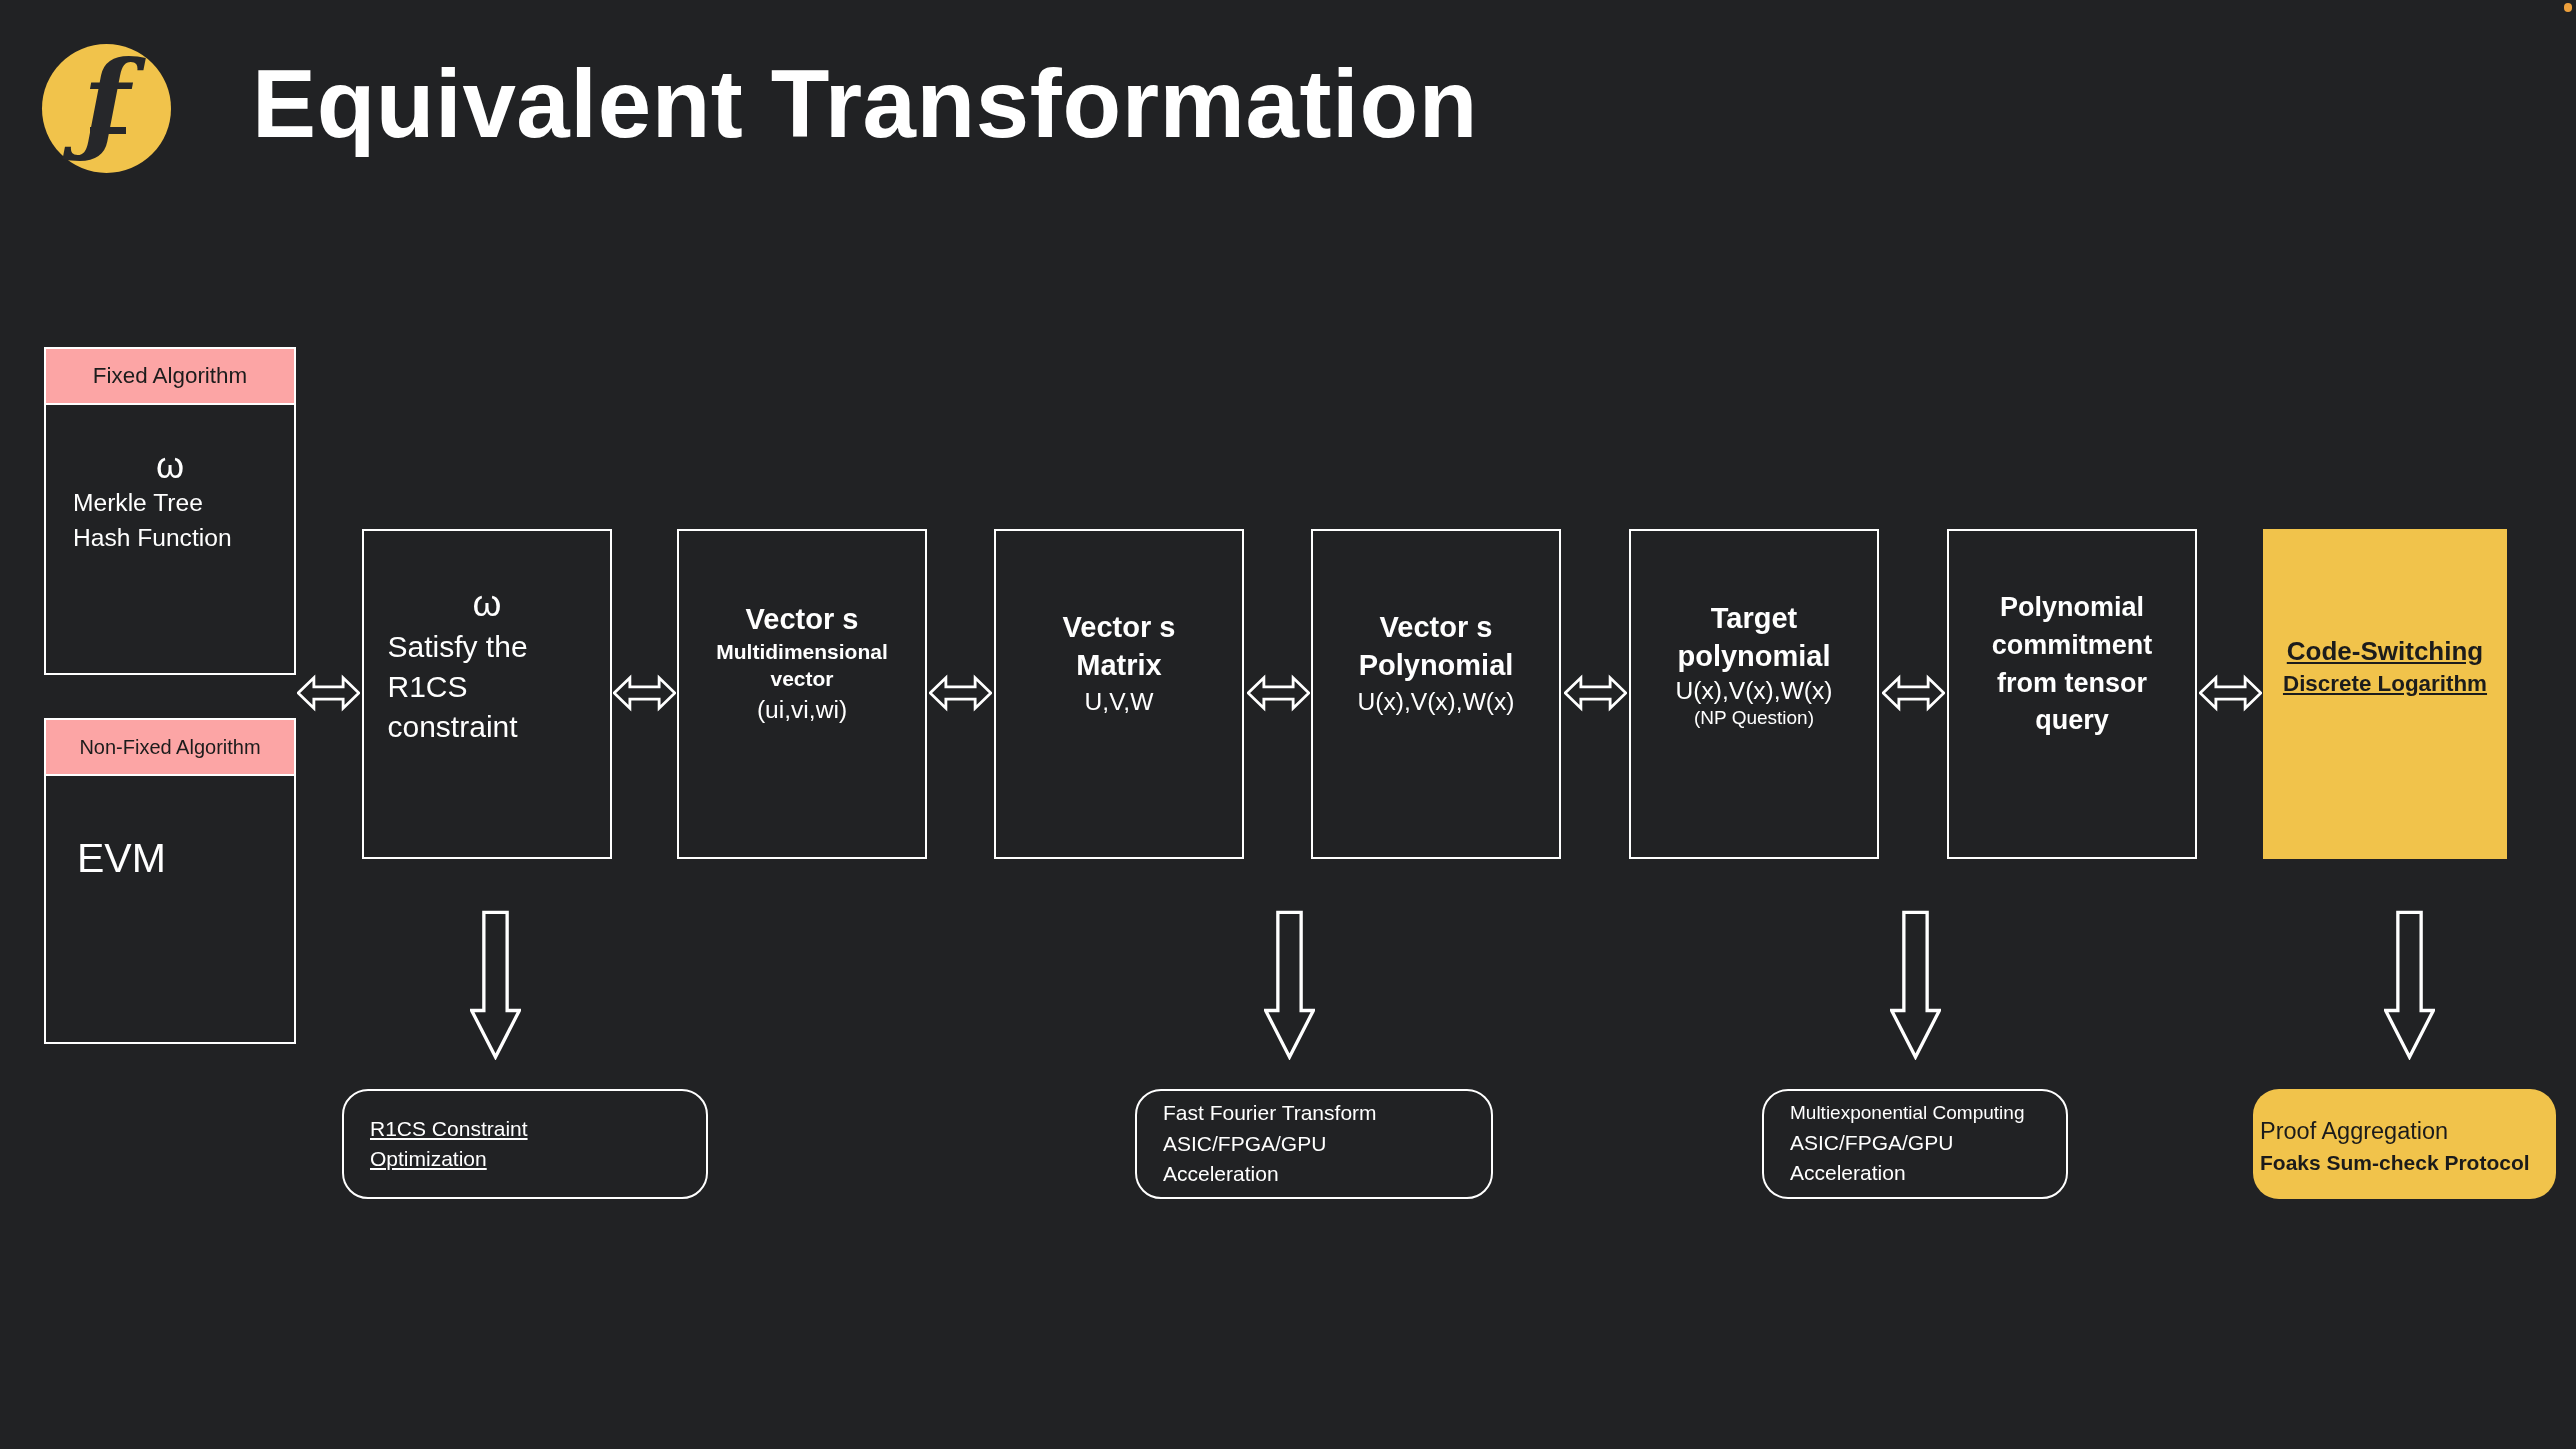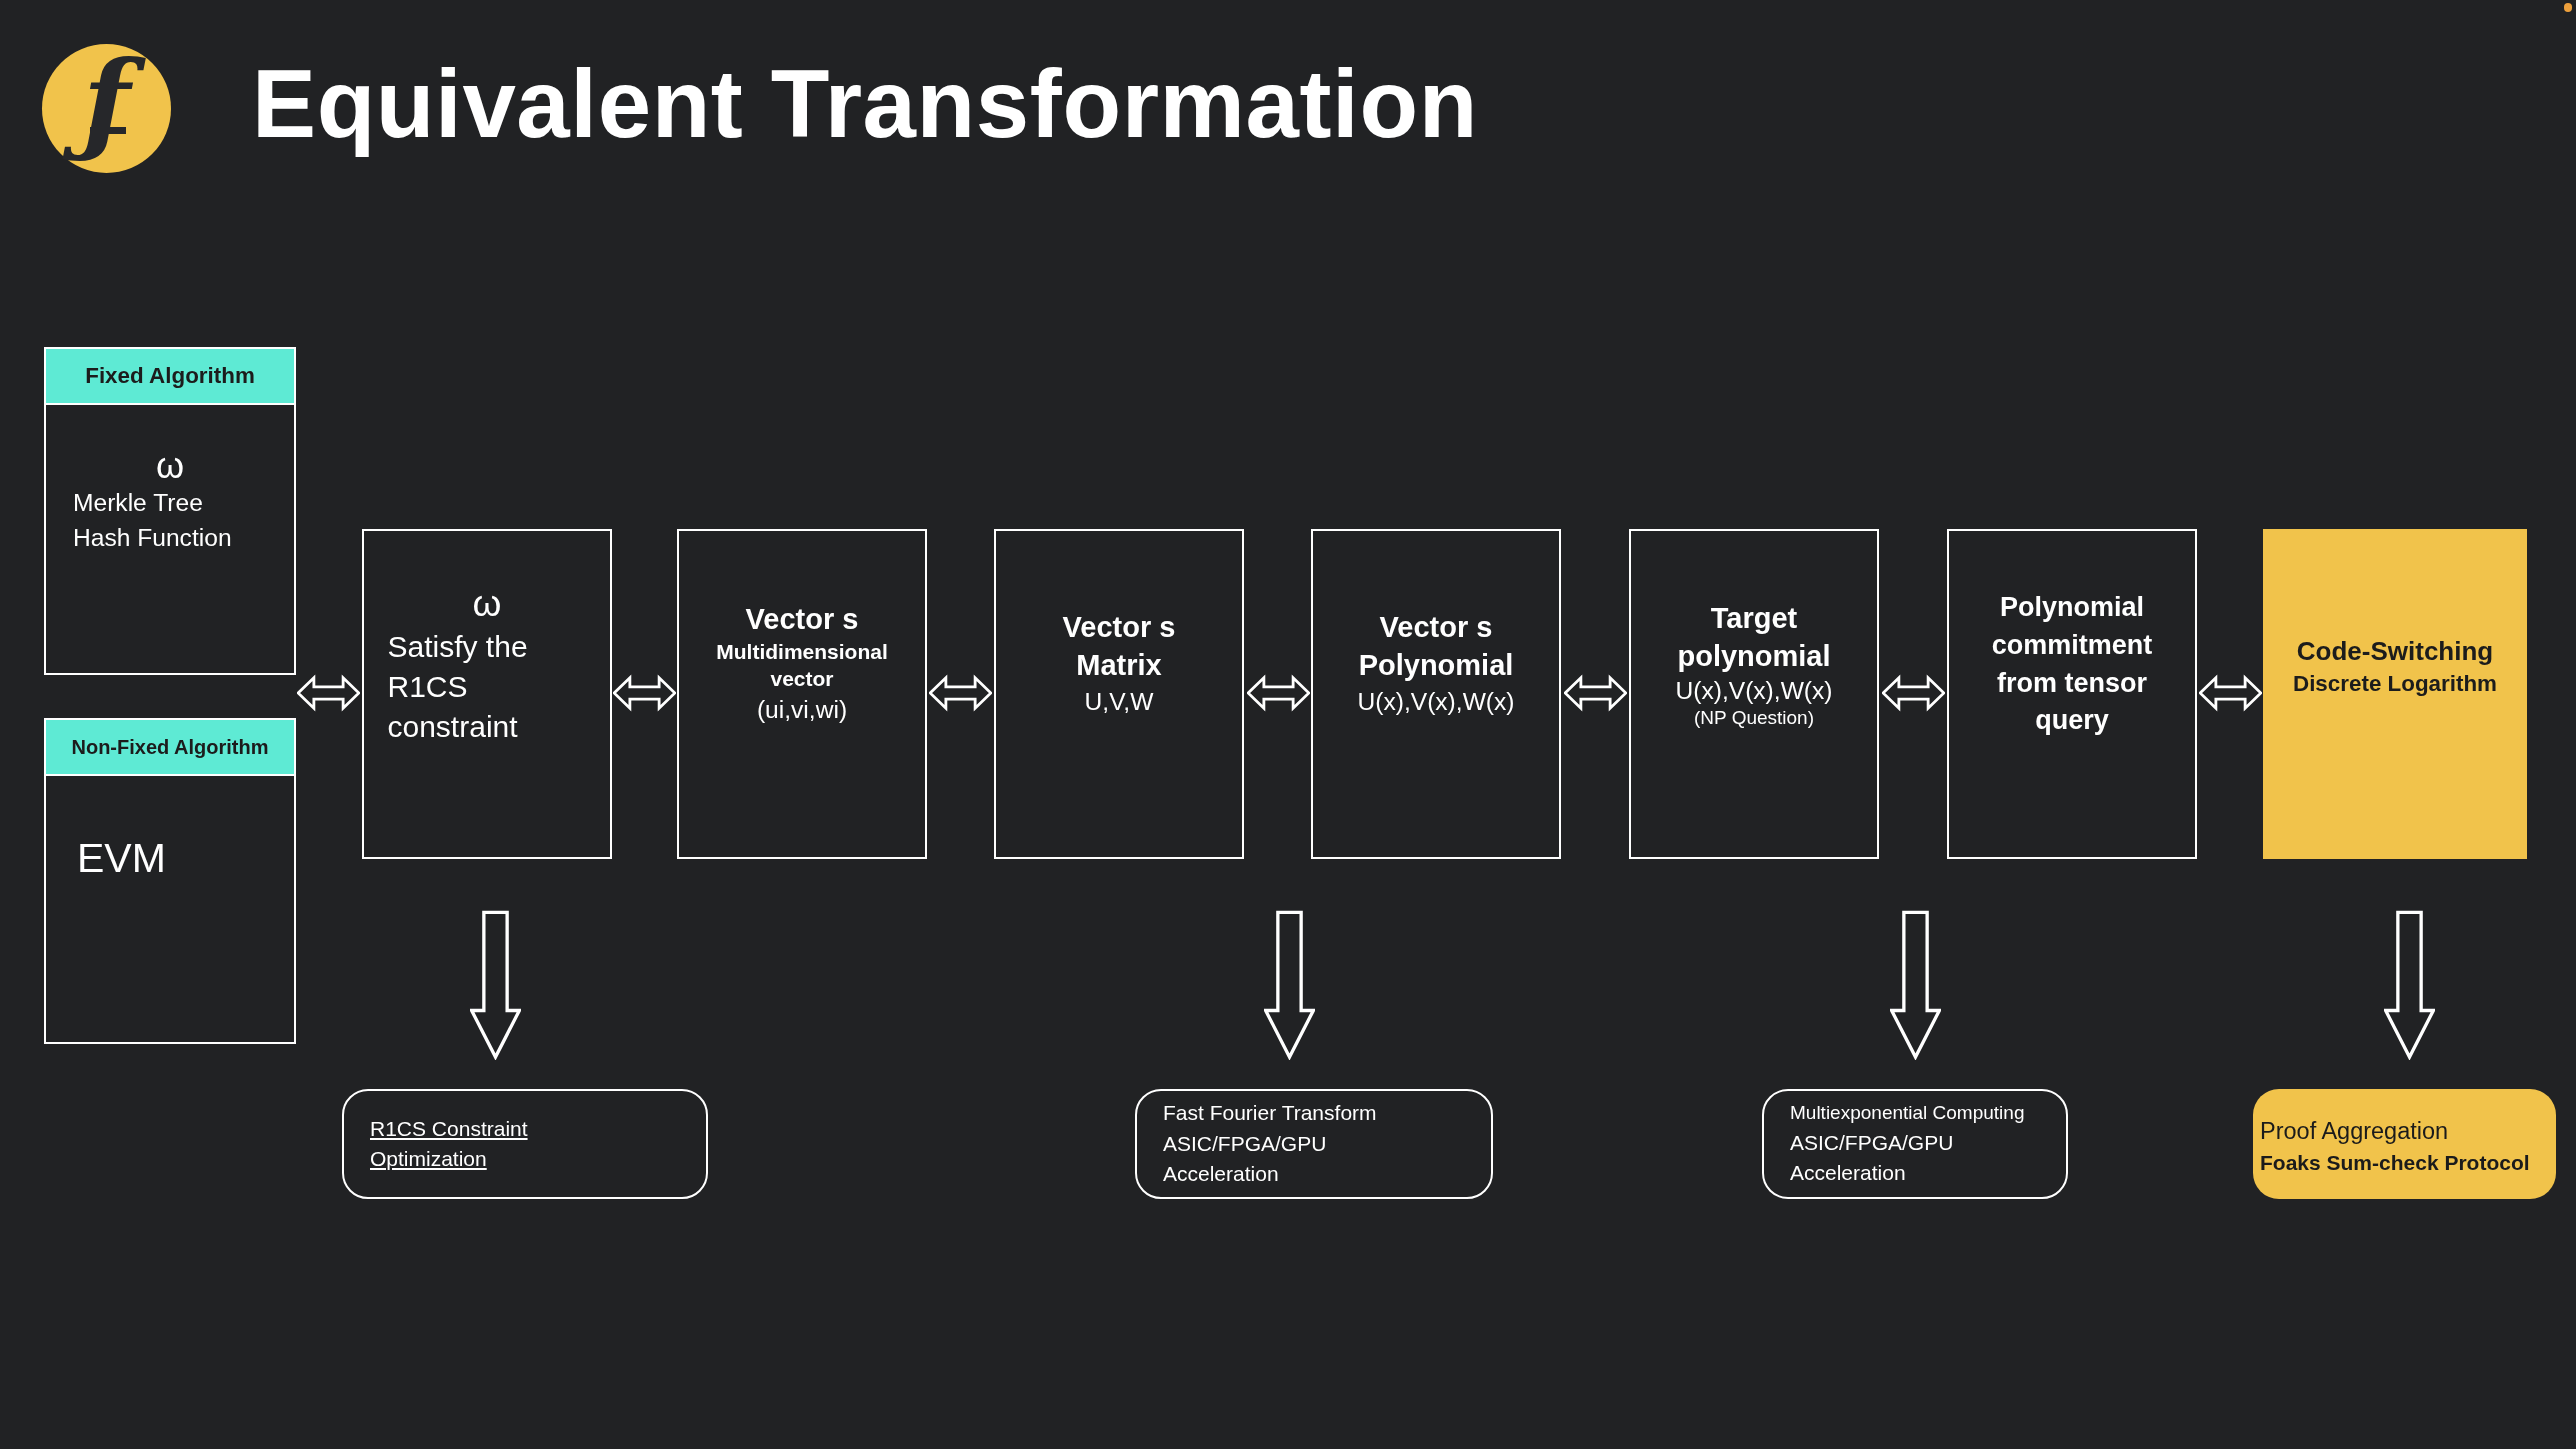--- a/index.html
+++ b/index.html
@@ -13,21 +13,21 @@
   .logo .f{font-family:"DejaVu Serif", serif;font-style:italic;font-weight:700;font-size:110px;
            color:#26272a;line-height:1;padding-bottom:12.3px;}
   .logo .fbar{position:absolute;left:48px;top:83px;width:36px;height:7.3px;background:#26272a;}
   .title{position:absolute;left:252px;top:49px;font-size:96px;font-weight:700;letter-spacing:0.6px;
          white-space:nowrap;}
   .dot{position:absolute;left:2564px;top:3.4px;width:8.4px;height:8.4px;border-radius:50%;background:#EDA03C;}
 
   
   .side-box{position:absolute;left:44px;width:252px;border:2.2px solid #fff;box-sizing:border-box;
             display:flex;flex-direction:column;background:transparent;}
-  .side-header{background:#5eead4;color:#1c1c1c;font-weight:700;text-align:center;
+  .side-header{background:#fca5a5;color:#1c1c1c;font-weight:400;text-align:center;
                border-bottom:2.2px solid #fff;height:54px;display:flex;align-items:center;justify-content:center;flex:none;}
   .side-body{flex:1;display:flex;flex-direction:column;justify-content:center;}
   .side-sym{font-size:36px;text-align:center;line-height:1.15;}
   .side-line{font-size:24.6px;line-height:1.4;padding-left:27px;text-align:left;}
   .evm{font-size:41px;padding-left:31px;text-align:left;line-height:1.1;}
 
   
   .chain-box{position:absolute;top:529px;width:250px;height:330px;border:2.8px solid #fff;
              box-sizing:border-box;display:flex;flex-direction:column;justify-content:center;
              align-items:center;text-align:center;padding-bottom:59px;}
@@ -122,21 +122,21 @@
     <div class="t-sm">(NP Question)</div>
   </div>
 
   <div class="chain-box" style="left:1947px;">
     <div class="t-48">Polynomial</div>
     <div class="t-48">commitment</div>
     <div class="t-48">from tensor</div>
     <div class="t-48">query</div>
   </div>
 
-  <div class="chain-box yellow" style="left:2263px;width:264px;">
+  <div class="chain-box yellow" style="left:2263px;width:244px;text-decoration:underline;">
     <div class="cs-title">Code-Switching</div>
     <div class="cs-sub">Discrete Logarithm</div>
   </div>
 
   <svg class="harrow" style="left:297px;" viewBox="0 0 112 78">
       <path d="M2 39 L30 12 L30 28 L82 28 L82 12 L110 39 L82 66 L82 50 L30 50 L30 66 Z"></path>
     </svg>
   <svg class="harrow" style="left:613px;" viewBox="0 0 112 78">
       <path d="M2 39 L30 12 L30 28 L82 28 L82 12 L110 39 L82 66 L82 50 L30 50 L30 66 Z"></path>
     </svg>

